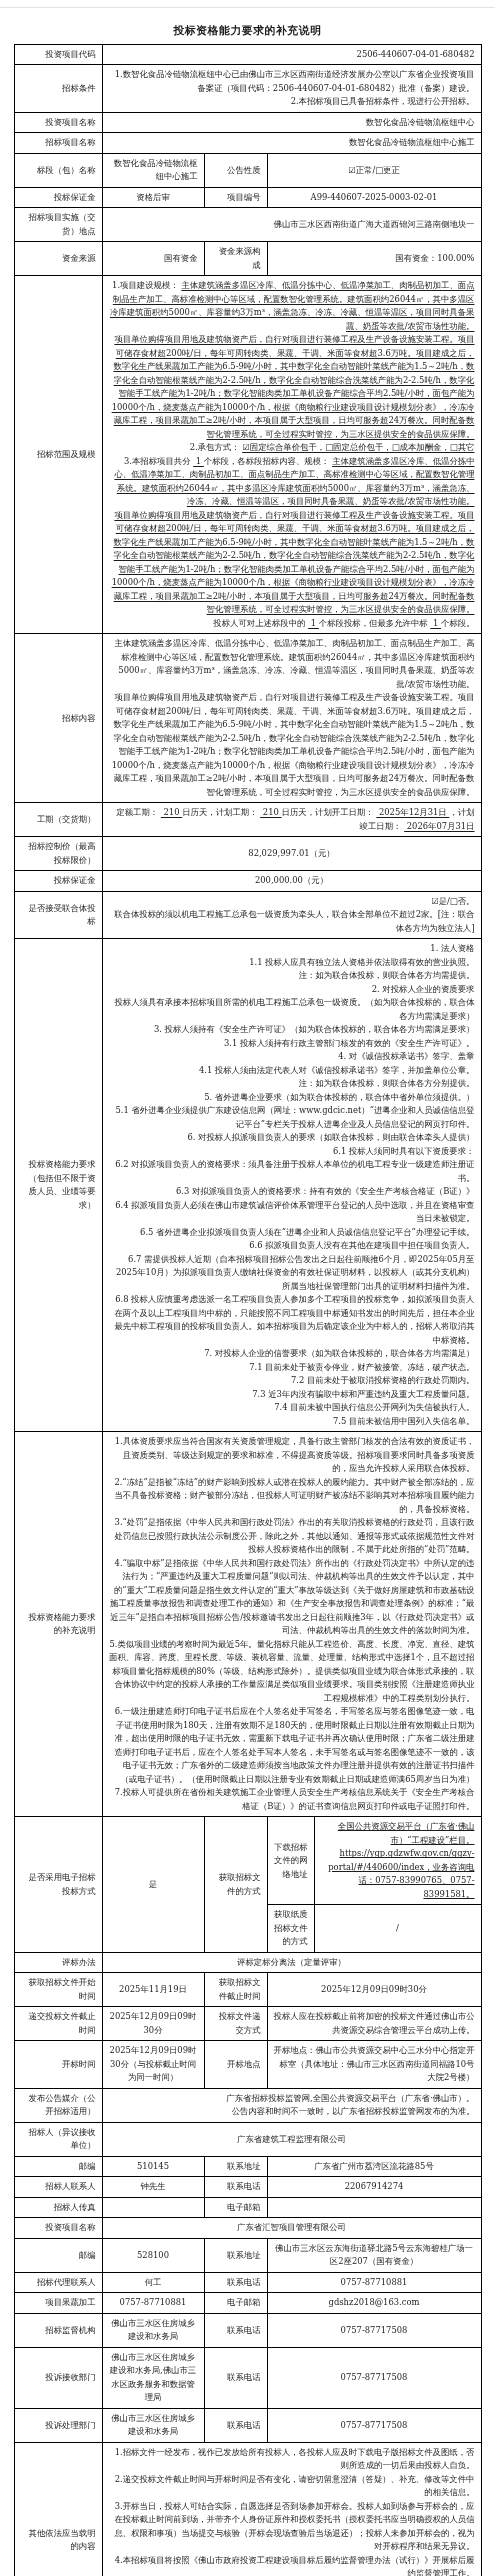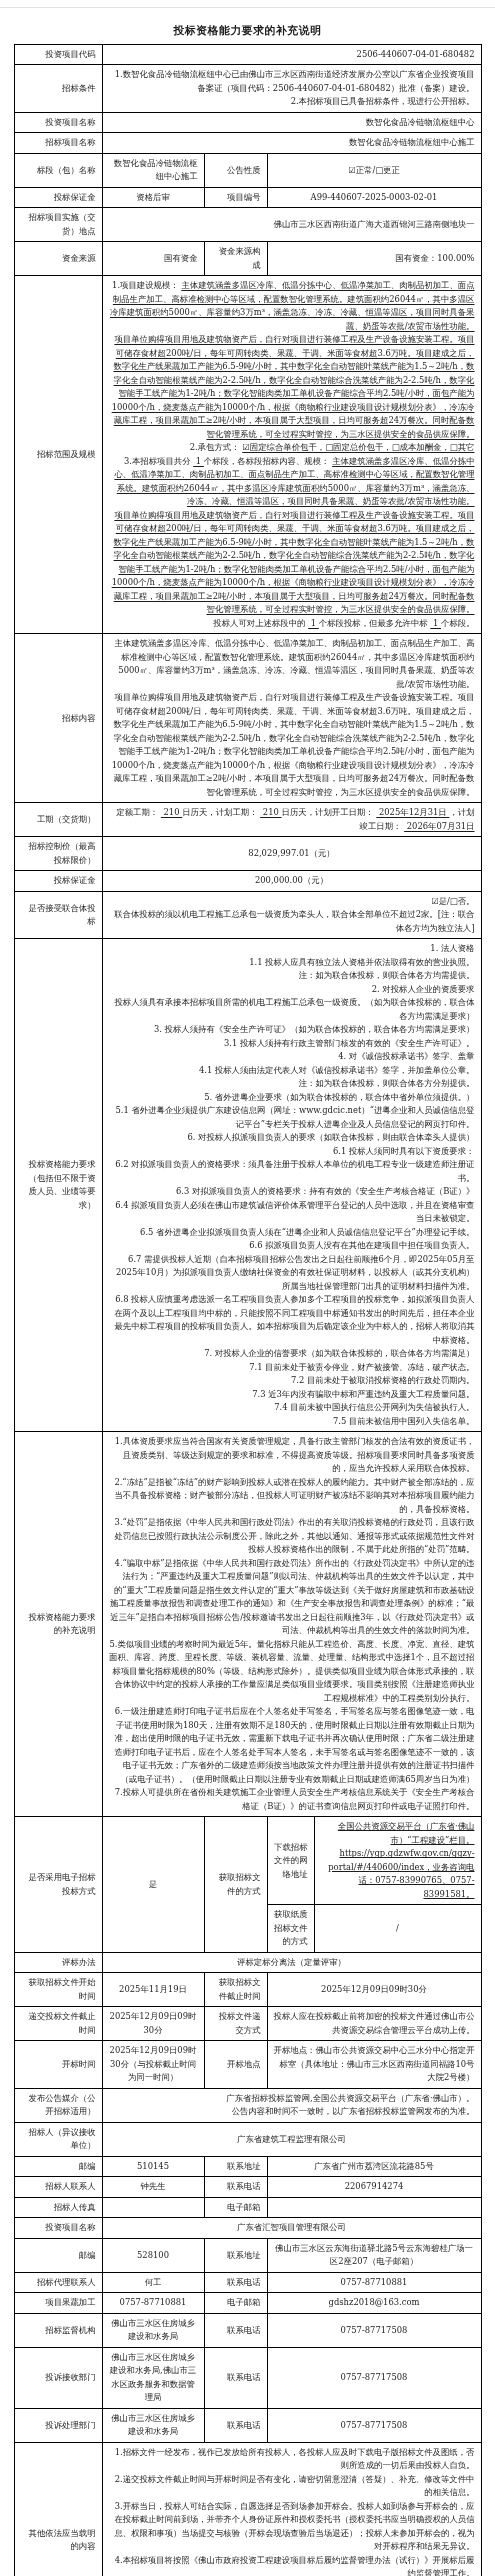--- a/index.html
+++ b/index.html
@@ -203,21 +203,21 @@
         <td class="ctr" colspan="2"></td>
       </tr>
       <tr>
         <td class="lbl">投资项目名称</td>
         <td class="ctr" colspan="4">广东省汇智项目管理有限公司</td>
       </tr>
       <tr>
         <td class="lbl">邮编</td>
         <td class="ctr">528100</td>
         <td class="lbl">联系地址</td>
-        <td class="ctr" colspan="2">佛山市三水区云东海街道驿北路5号云东海碧桂广场一区2座207（电子邮箱）</td>
+        <td class="ctr" colspan="2">佛山市三水区云东海街道驿北路5号云东海碧桂广场一区2座207（国有资金）</td>
       </tr>
       <tr>
         <td class="lbl">招标代理联系人</td>
         <td class="ctr">何工</td>
         <td class="lbl">联系电话</td>
         <td class="ctr" colspan="2">0757-87710881</td>
       </tr>
       <tr>
         <td class="lbl">项目果蔬加工</td>
         <td class="ctr">0757-87710881</td>

